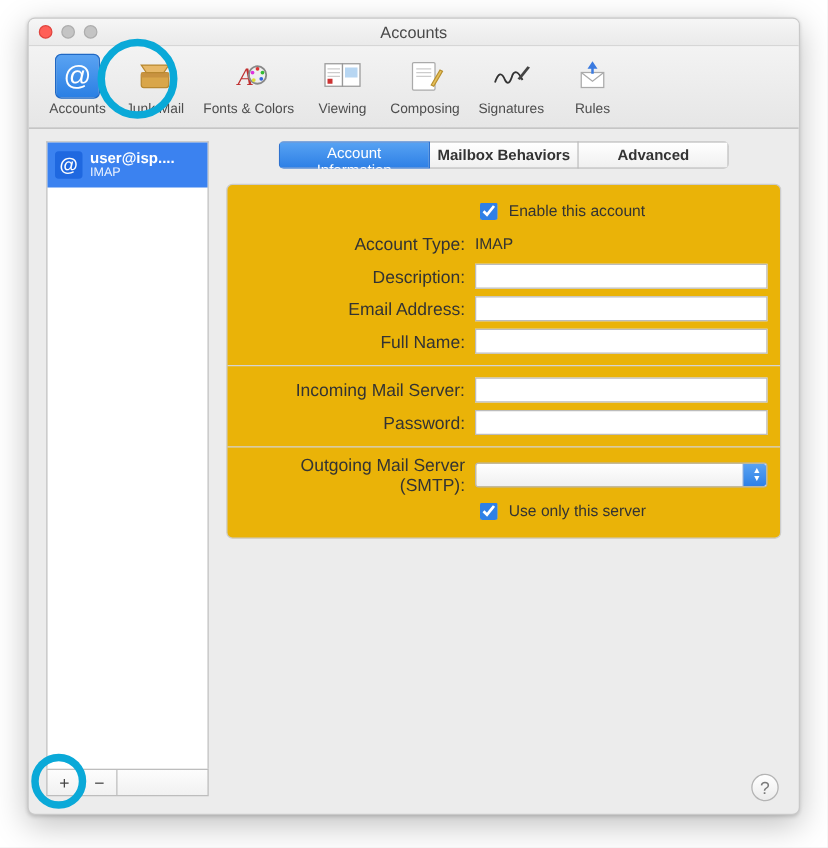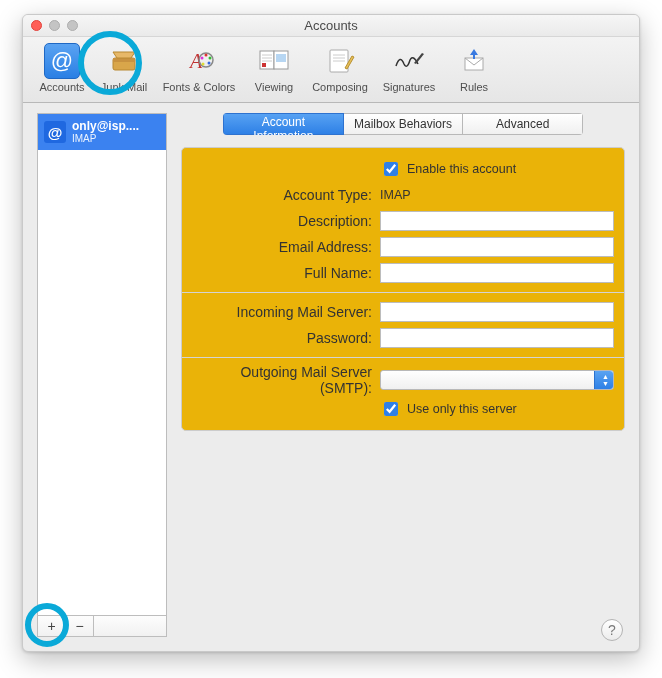--- a/index.html
+++ b/index.html
@@ -159,21 +159,21 @@
     overflow: hidden;
     height: 22px;
   }
   .seg button {
     flex: 1;
     border: 1px solid #b8b8b8;
     background: linear-gradient(#ffffff,#f0f0f0);
     font-size: 12px;
     color: #333;
   }
-  .seg button + button { border-left: none; }
+  .seg button + button { border-left: none; font-weight: bold; }
   .seg button.active {
     background: linear-gradient(#57a2f3,#2e80e6);
     color: #fff;
     border-color: #2e72cf;
   }
   .form {
     border: 1px solid #ccc;
     border-radius: 5px;
     background: #eab308;
     padding: 8px 10px;
@@ -358,21 +358,21 @@
     <div class="circle" style="left:55px; top:-6px; width:64px; height:64px;"></div>
   </div>
 
   <div class="main">
 
     <div class="sidebar" style="position:relative;">
       <div class="list">
         <div class="acct-row">
           <div class="acct-icon">@</div>
           <div class="acct-text">
-            <div class="acct-name">only@isp....</div>
+            <div class="acct-name">user@isp....</div>
             <div class="acct-type">IMAP</div>
           </div>
         </div>
       </div>
       <div class="footer-btns">
         <button>+</button>
         <button>−</button>
         <div class="spacer"></div>
       </div>
 

